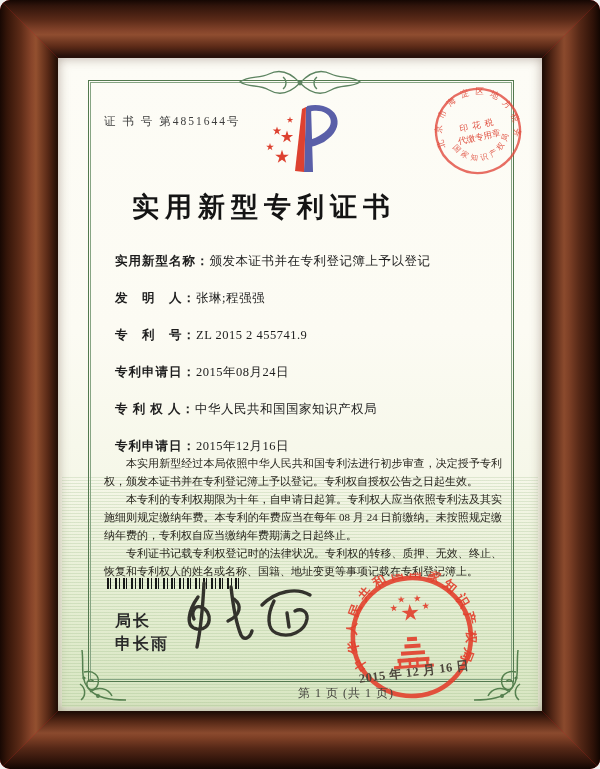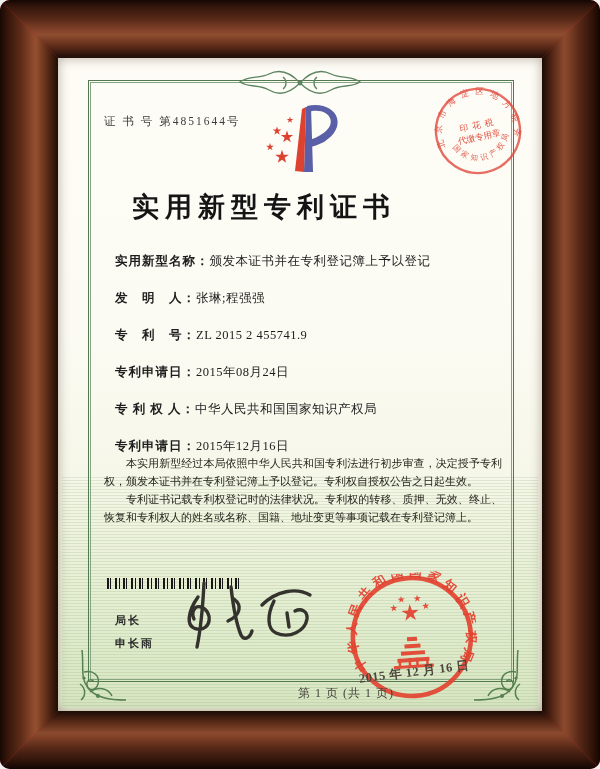--- a/index.html
+++ b/index.html
@@ -41,21 +41,21 @@
   .fields{left:48px;top:193px;width:400px;}
   .field{display:flex;align-items:baseline;font-size:12.5px;color:#1d1d1d;line-height:20px;margin-bottom:17px;margin-left:9px;}
   .field .lab{white-space:pre;font-weight:600;letter-spacing:1px;}
   .field .val{letter-spacing:.5px;}
   .paras{left:46px;top:396px;width:398px;font-size:11px;line-height:18px;color:#26241c;text-align:justify;}
   .paras p{margin:0;text-indent:2em;}
   .barcode{left:49px;top:520px;width:133px;height:11px;
     background:repeating-linear-gradient(90deg,#161616 0 2px,transparent 2px 3px,#161616 3px 4px,
       transparent 4px 8px,#161616 8px 10px,transparent 10px 12px,#161616 12px 13px,transparent 13px 16px);}
   .signer{left:57px;top:551px;font-family:"Liberation Sans",sans-serif;font-weight:700;
-          font-size:11px;color:#2a2a2a;line-height:23px;letter-spacing:2px;}
+          font-size:16px;color:#2a2a2a;line-height:23px;letter-spacing:2px;}
   .sig{left:110px;top:513px;width:150px;height:90px;}
   .cnipa-seal{left:289px;top:515px;width:130px;height:132px;transform:rotate(-4deg);}
   .footer{left:0;width:576px;top:627px;text-align:center;font-size:12px;color:#45453f;letter-spacing:1px;}
   svg text{font-family:"Liberation Serif",serif;}
 </style>
 </head>
 <body>
 
 <div class="scene">
   <div class="f-side f-top"></div>
@@ -155,20 +155,21 @@
         <span class="val">中华人民共和国国家知识产权局</span>
       </div>
       <div class="field">
         <span class="lab">专利申请日：</span>
         <span class="val">2015年12月16日</span>
       </div>
     </div>
 
     <div class="abs paras">
       <p>本实用新型经过本局依照中华人民共和国专利法进行初步审查，决定授予专利权，颁发本证书并在专利登记簿上予以登记。专利权自授权公告之日起生效。</p>
+      <p>本专利的专利权期限为十年，自申请日起算。专利权人应当依照专利法及其实施细则规定缴纳年费。本专利的年费应当在每年 08 月 24 日前缴纳。未按照规定缴纳年费的，专利权自应当缴纳年费期满之日起终止。</p>
       <p>专利证书记载专利权登记时的法律状况。专利权的转移、质押、无效、终止、恢复和专利权人的姓名或名称、国籍、地址变更等事项记载在专利登记簿上。</p>
     </div>
 
     <div class="abs barcode"></div>
 
     <div class="abs signer">
       <div>局长</div>
       <div>申长雨</div>
     </div>
 

